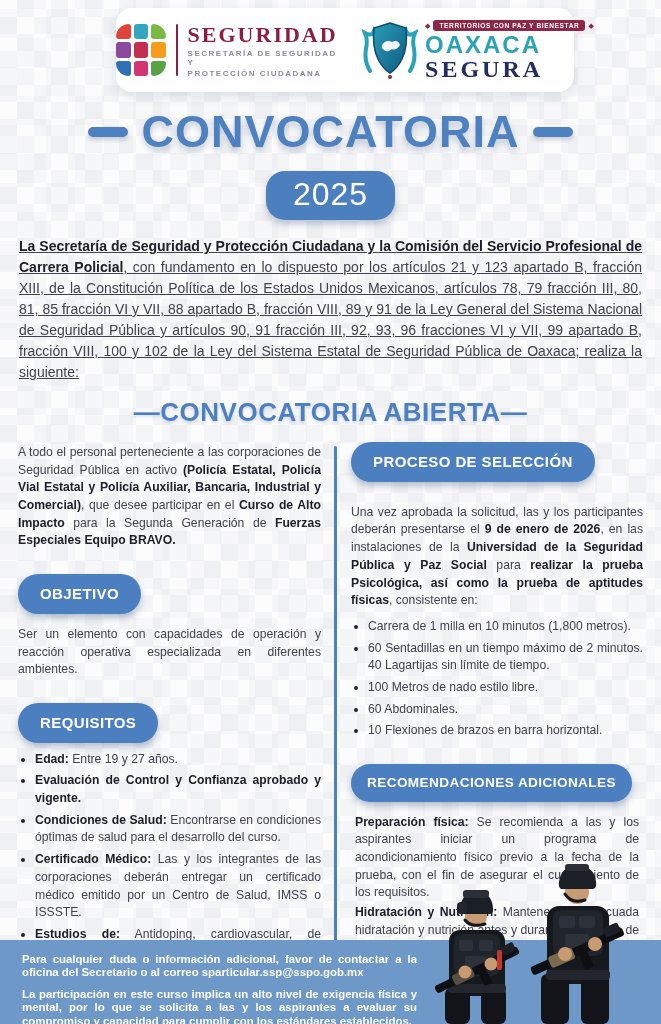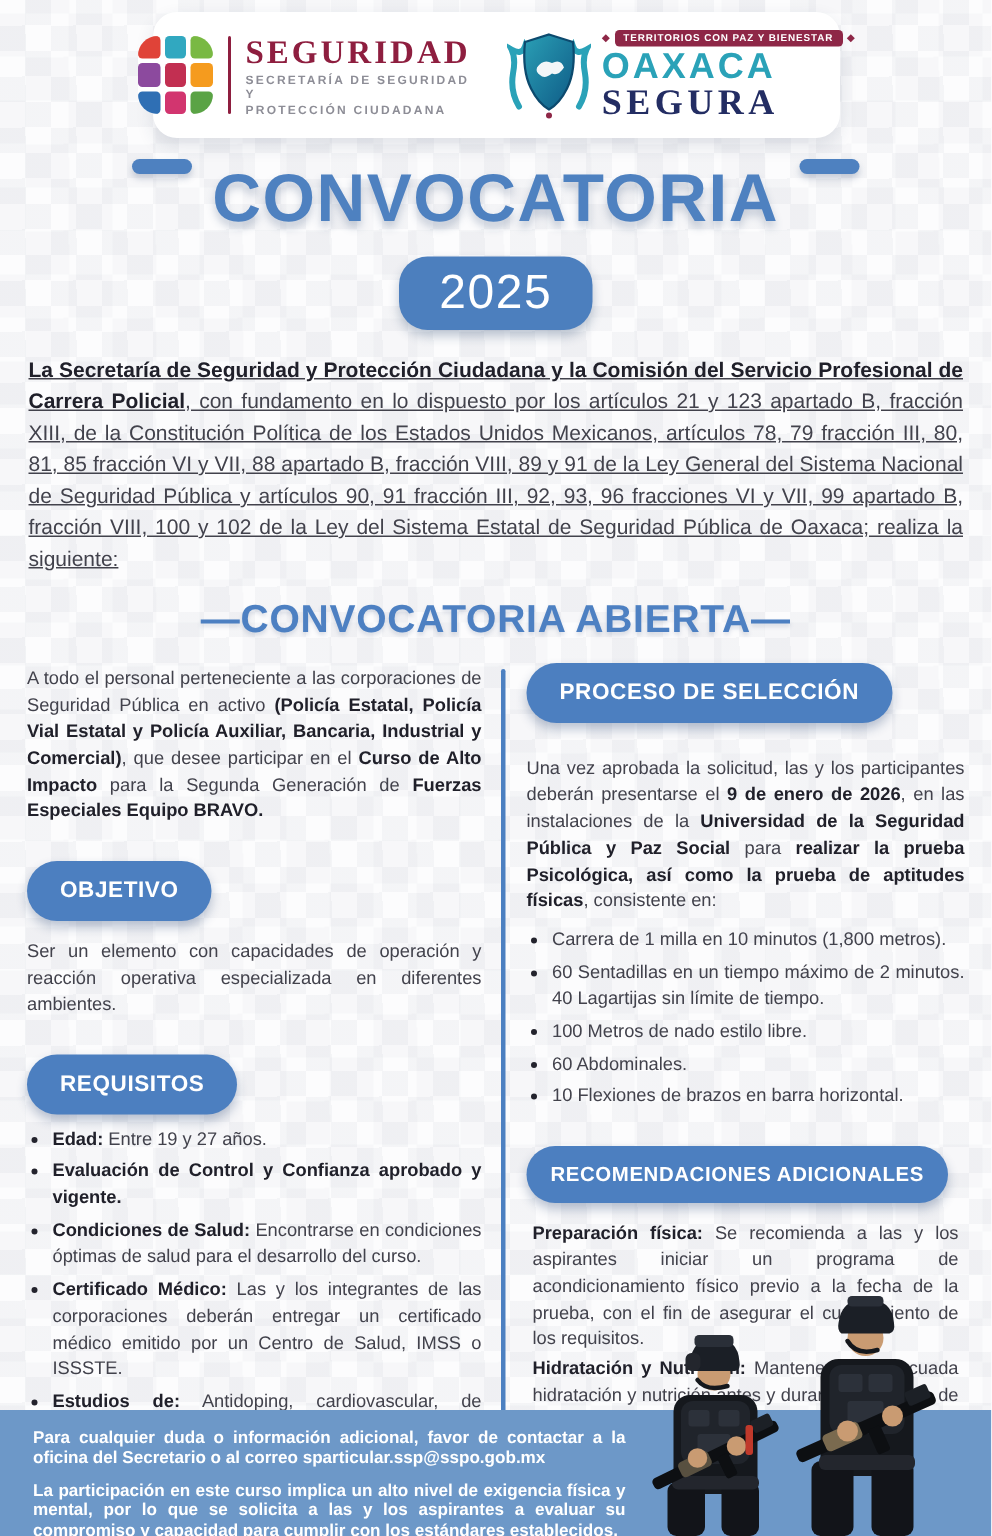--- a/index.html
+++ b/index.html
@@ -11,24 +11,24 @@
     color:#42424c;
     background-color:#fcfcfd;
     background-image:
       conic-gradient(rgba(120,130,150,.06) 25%, transparent 0 50%, rgba(120,130,150,.06) 0 75%, transparent 0),
       conic-gradient(rgba(120,130,150,.04) 25%, transparent 0 50%, rgba(120,130,150,.04) 0 75%, transparent 0);
     background-size:34px 34px,58px 58px;
     background-position:0 0,17px 9px;
   }
   
   .header-card{
-    position:absolute;left:102px;top:8px;width:458px;height:84px;
+    position:absolute;left:116px;top:8px;width:458px;height:84px;
     background:#fff;border-radius:16px;
     box-shadow:0 5px 12px rgba(40,60,90,.12);
-    display:flex;align-items:center;justify-content:center;gap:22px;
+    display:flex;align-items:center;justify-content:flex-start;gap:22px;
   }
   .logo-seguridad{display:flex;align-items:center;gap:10px;}
   .emblem{
     width:52px;height:52px;border-radius:13px;overflow:hidden;
     display:grid;grid-template-columns:repeat(3,1fr);grid-template-rows:repeat(3,1fr);
     gap:3px;background:#fff;
   }
   .emblem div{border-radius:3px;}
   .ec1{background:#e04338;border-top-left-radius:12px;}
   .ec2{background:#31a8c0;}
@@ -45,21 +45,21 @@
   .seg-sub{color:#8d8d96;font-size:8px;font-weight:bold;letter-spacing:1.5px;margin-top:2px;}
   .logo-oaxaca{display:flex;align-items:center;gap:7px;}
   .oax-text{display:flex;flex-direction:column;align-items:flex-start;}
   .oax-banner{display:flex;align-items:center;gap:3px;margin-bottom:2px;}
   .oax-pill{background:#8e2747;color:#fff;font-size:6.6px;font-weight:bold;letter-spacing:.6px;padding:2px 6px;border-radius:3px;white-space:nowrap;}
   .diamond{color:#8e2747;font-size:7px;line-height:1;}
   .oax1{font-family:Liberation Sans, sans-serif;font-weight:bold;color:#2aa2b8;font-size:24px;letter-spacing:2px;line-height:1;}
   .oax2{font-family:"Liberation Serif",serif;font-weight:bold;color:#232d63;font-size:24px;letter-spacing:3px;line-height:1;}
   
   .content{position:relative;padding-top:106px;}
-  .title-row{display:flex;justify-content:center;gap:14px;}
+  .title-row{display:flex;align-items:center;justify-content:center;gap:14px;}
   .title-dash{width:40px;height:10px;border-radius:5px;background:#4e81c0;box-shadow:0 3px 4px rgba(60,85,125,.25);}
   .page-title{
     font-size:45px;font-weight:bold;letter-spacing:1px;color:#4e81c0;
     text-shadow:0 4px 6px rgba(60,85,125,.28);white-space:nowrap;
   }
   .year-row{display:flex;justify-content:center;margin-top:13px;}
   .year-badge{
     background:#4c7fbe;color:#fff;font-size:32px;font-weight:normal;letter-spacing:1px;
     padding:5px 27px 7px;border-radius:19px;box-shadow:0 4px 7px rgba(40,70,110,.3);
   }

